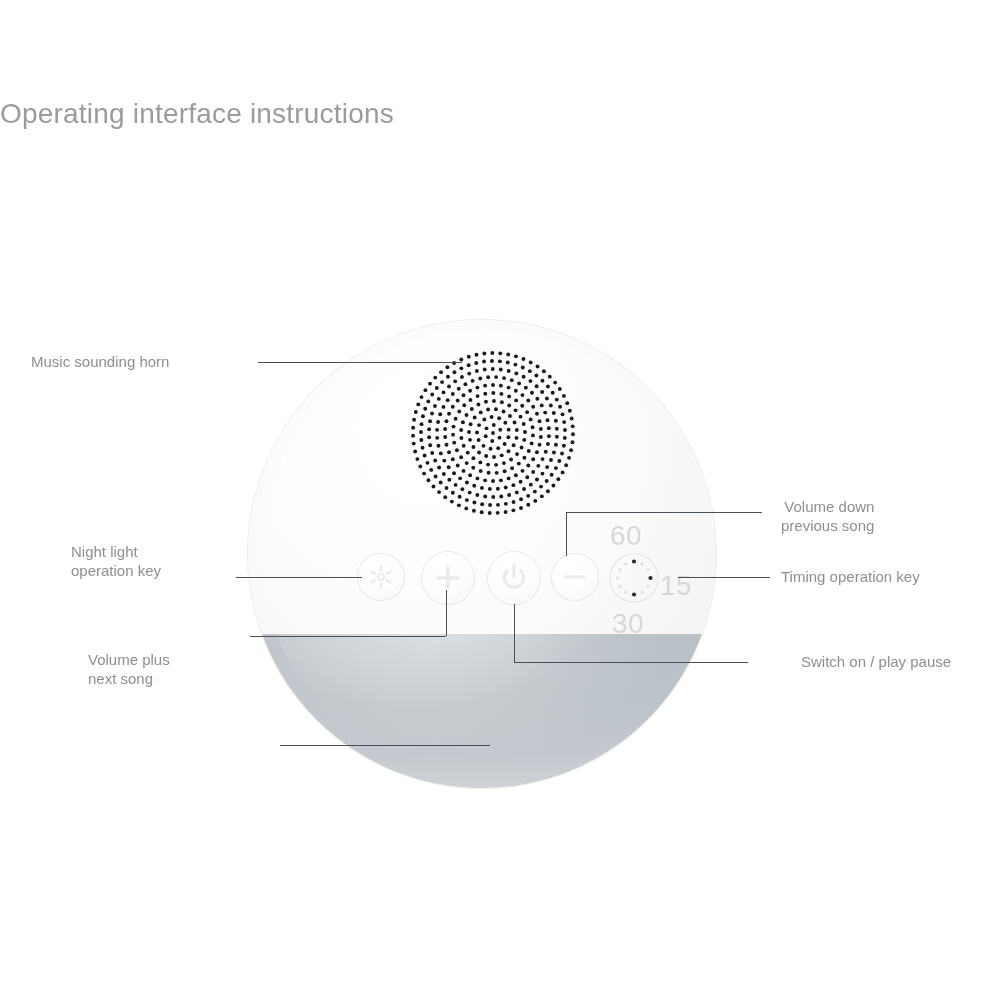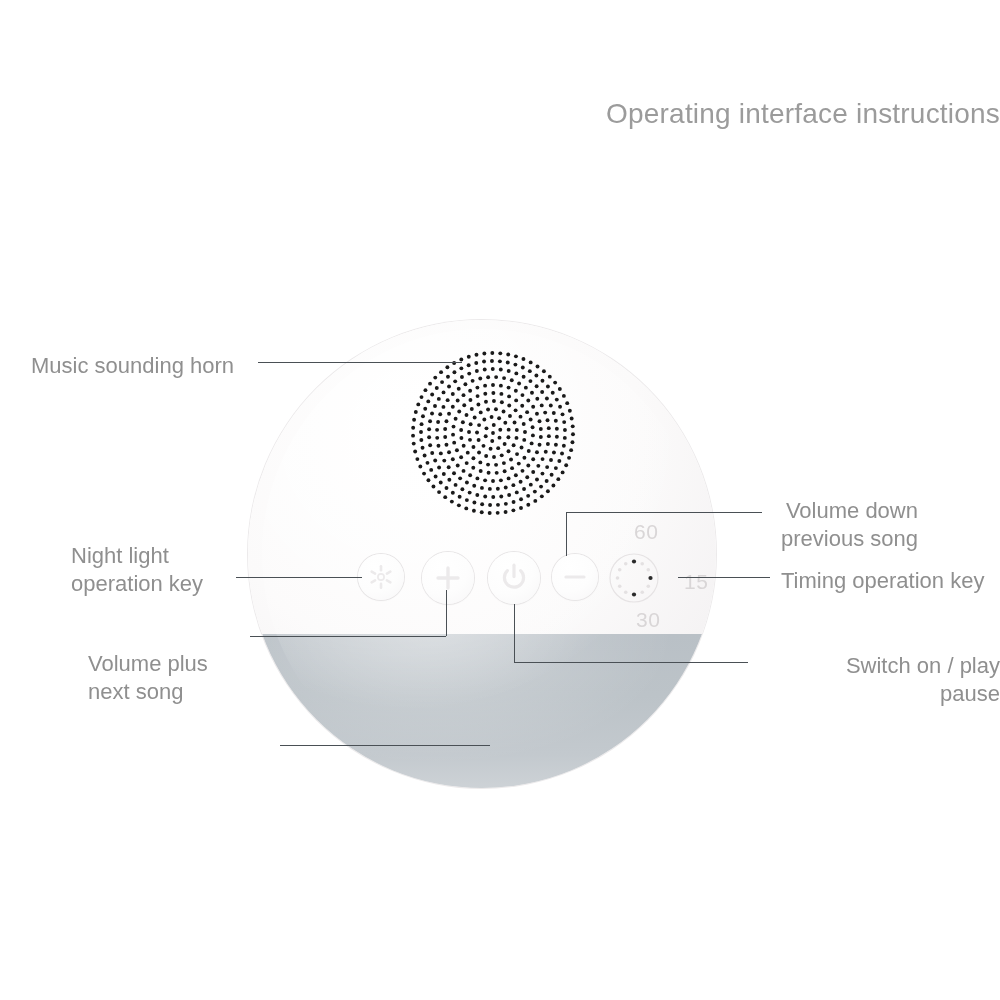--- a/index.html
+++ b/index.html
@@ -9,21 +9,21 @@
     font-family:"Liberation Sans", sans-serif;
     position:relative;
     overflow:hidden;
   }
   #stage { position:absolute; inset:0; width:1000px; height:1000px; }
 
   
   .title {
     position:absolute;
     left:0; right:0; top:98px;
-    text-align:right;
+    text-align:left;
     font-size:28px;
     font-weight:400;
     color:#9b9b9b;
     letter-spacing:.2px;
   }
 
   
   .device {
     position:absolute;
     left:248px; top:320px;
@@ -79,40 +79,39 @@
   .icon-svg { display:block; }
 
   
   .dial {
     position:absolute;
     left:358px; top:230px;
     width:56px; height:56px;
   }
   .dial-num {
     position:absolute;
-    font-size:21px;
+    font-size:28px;
     color:#d9d6d7;
     font-family:"Liberation Sans", sans-serif;
     letter-spacing:.5px;
     user-select:none;
-    margin-left:24px;
   }
   .dial-60 { left:362px; top:200px; }
   .dial-15 { left:412px; top:250px; }
   .dial-30 { left:364px; top:288px; }
 
   
   .ln { position:absolute; background:#4a5055; }
   .ln-h { height:1px; }
   .ln-v { width:1px; }
 
   
   .lbl {
     position:absolute;
-    font-size:22px;
+    font-size:15px;
     color:#8f8f8f;
     line-height:1.28;
     white-space:pre-line;
     font-weight:400;
   }
   .lbl-r { text-align:right; }
 </style>
 </head>
 <body>
 

